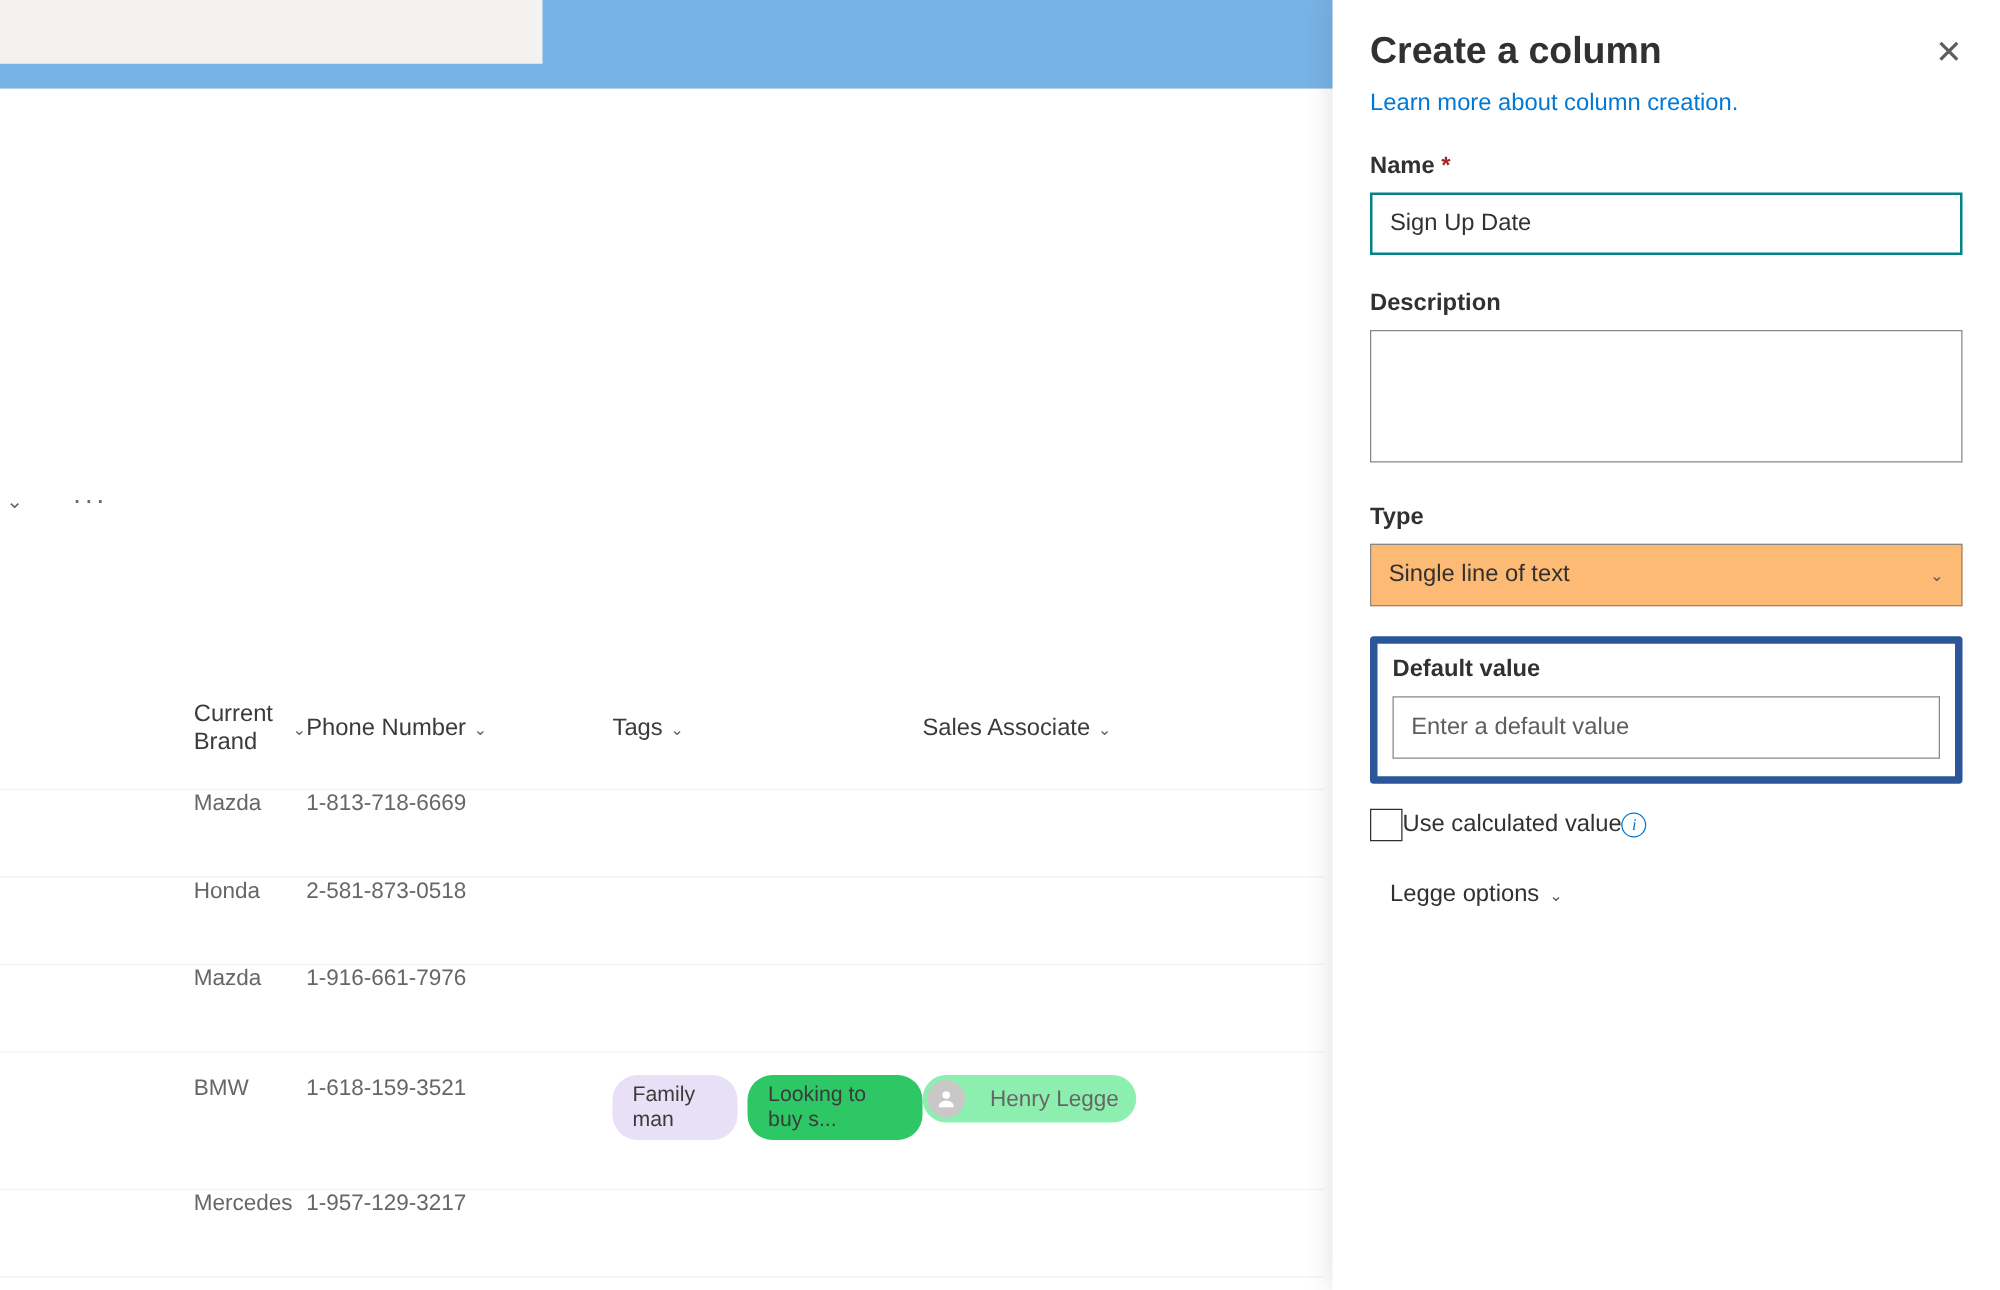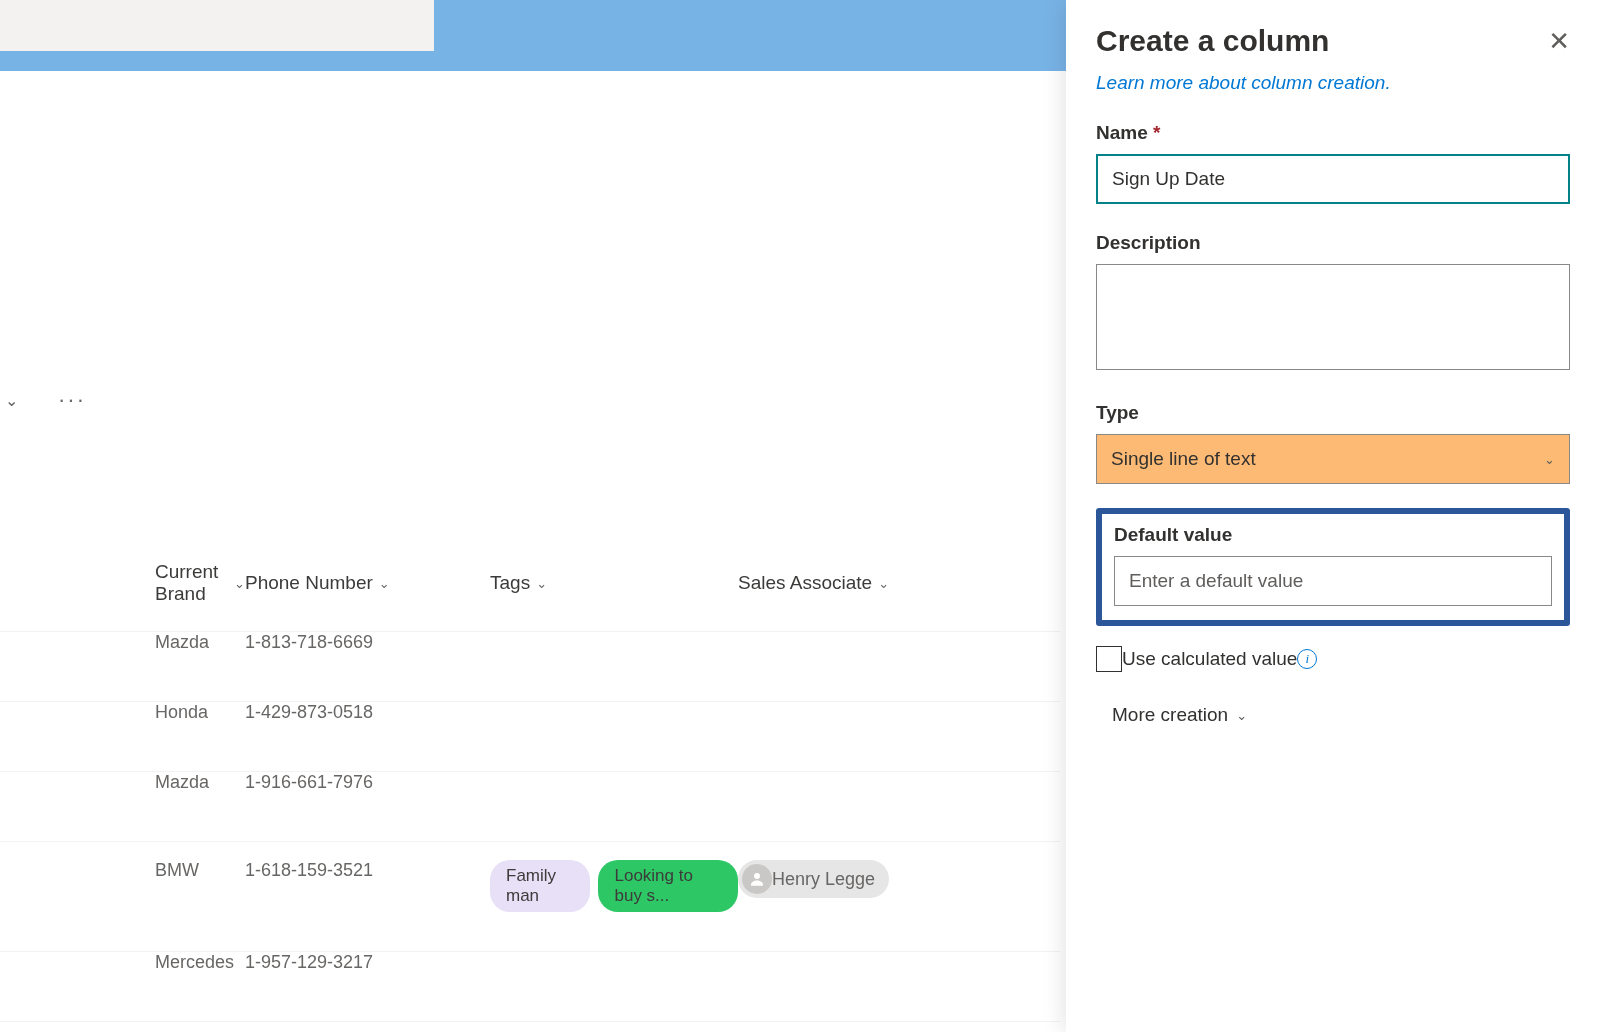--- a/index.html
+++ b/index.html
@@ -115,26 +115,26 @@
   height: 30px;
   border-radius: 50%;
   background: #c8c6c4;
   display: flex;
   align-items: center;
   justify-content: center;
   font-size: 16px;
   color: #fff;
 }
 .assoc-pill{
-  background:#e5e5e5;
+  background:#86efac;
   border-radius:20px;
   padding:4px 14px 4px 4px;
   display:flex;
   align-items:center;
-  gap:0;
+  gap:20px;
   color:#605e5c;
   font-size:18px;
 }
 
 
 .side-panel {
   position: absolute;
   top: 0;
   right: 0;
   width: 534px;
@@ -154,21 +154,20 @@
   right: 30px;
   font-size: 26px;
   color: #605e5c;
   cursor: pointer;
 }
 .learn-link {
   color: #0078d4;
   font-size: 19px;
   margin-top: 14px;
   display: block;
-  font-style: italic;
 }
 .field-label {
   font-size: 19px;
   font-weight: 600;
   color: #323130;
   margin-top: 28px;
   margin-bottom: 10px;
 }
 .req-star { color: #a4262c; }
 .text-input {
@@ -293,21 +292,21 @@
     </div>
     <div id="rows-container">
         <div class="data-row">
           <div class="cell cell-brand">Mazda</div>
           <div class="cell cell-phone">1-813-718-6669</div>
           <div class="cell cell-tags"></div>
           <div class="cell cell-assoc"></div>
         </div>
         <div class="data-row">
           <div class="cell cell-brand">Honda</div>
-          <div class="cell cell-phone">1-429-873-0518</div>
+          <div class="cell cell-phone">2-581-873-0518</div>
           <div class="cell cell-tags"></div>
           <div class="cell cell-assoc"></div>
         </div>
         <div class="data-row">
           <div class="cell cell-brand">Mazda</div>
           <div class="cell cell-phone">1-916-661-7976</div>
           <div class="cell cell-tags"></div>
           <div class="cell cell-assoc"></div>
         </div>
         <div class="data-row tall">
@@ -370,16 +369,16 @@
     <input class="default-input" placeholder="Enter a default value" style="">
   </div>
 
   <div class="checkbox-row">
     <span class="checkbox-box"></span>
     <span>Use calculated value</span>
     <span class="info-circle">i</span>
   </div>
 
   <div class="more-options">
-    <span>More creation</span>
+    <span>Legge options</span>
     <span class="chev-icon">⌄</span>
   </div>
 </div>
 
 </body></html>

